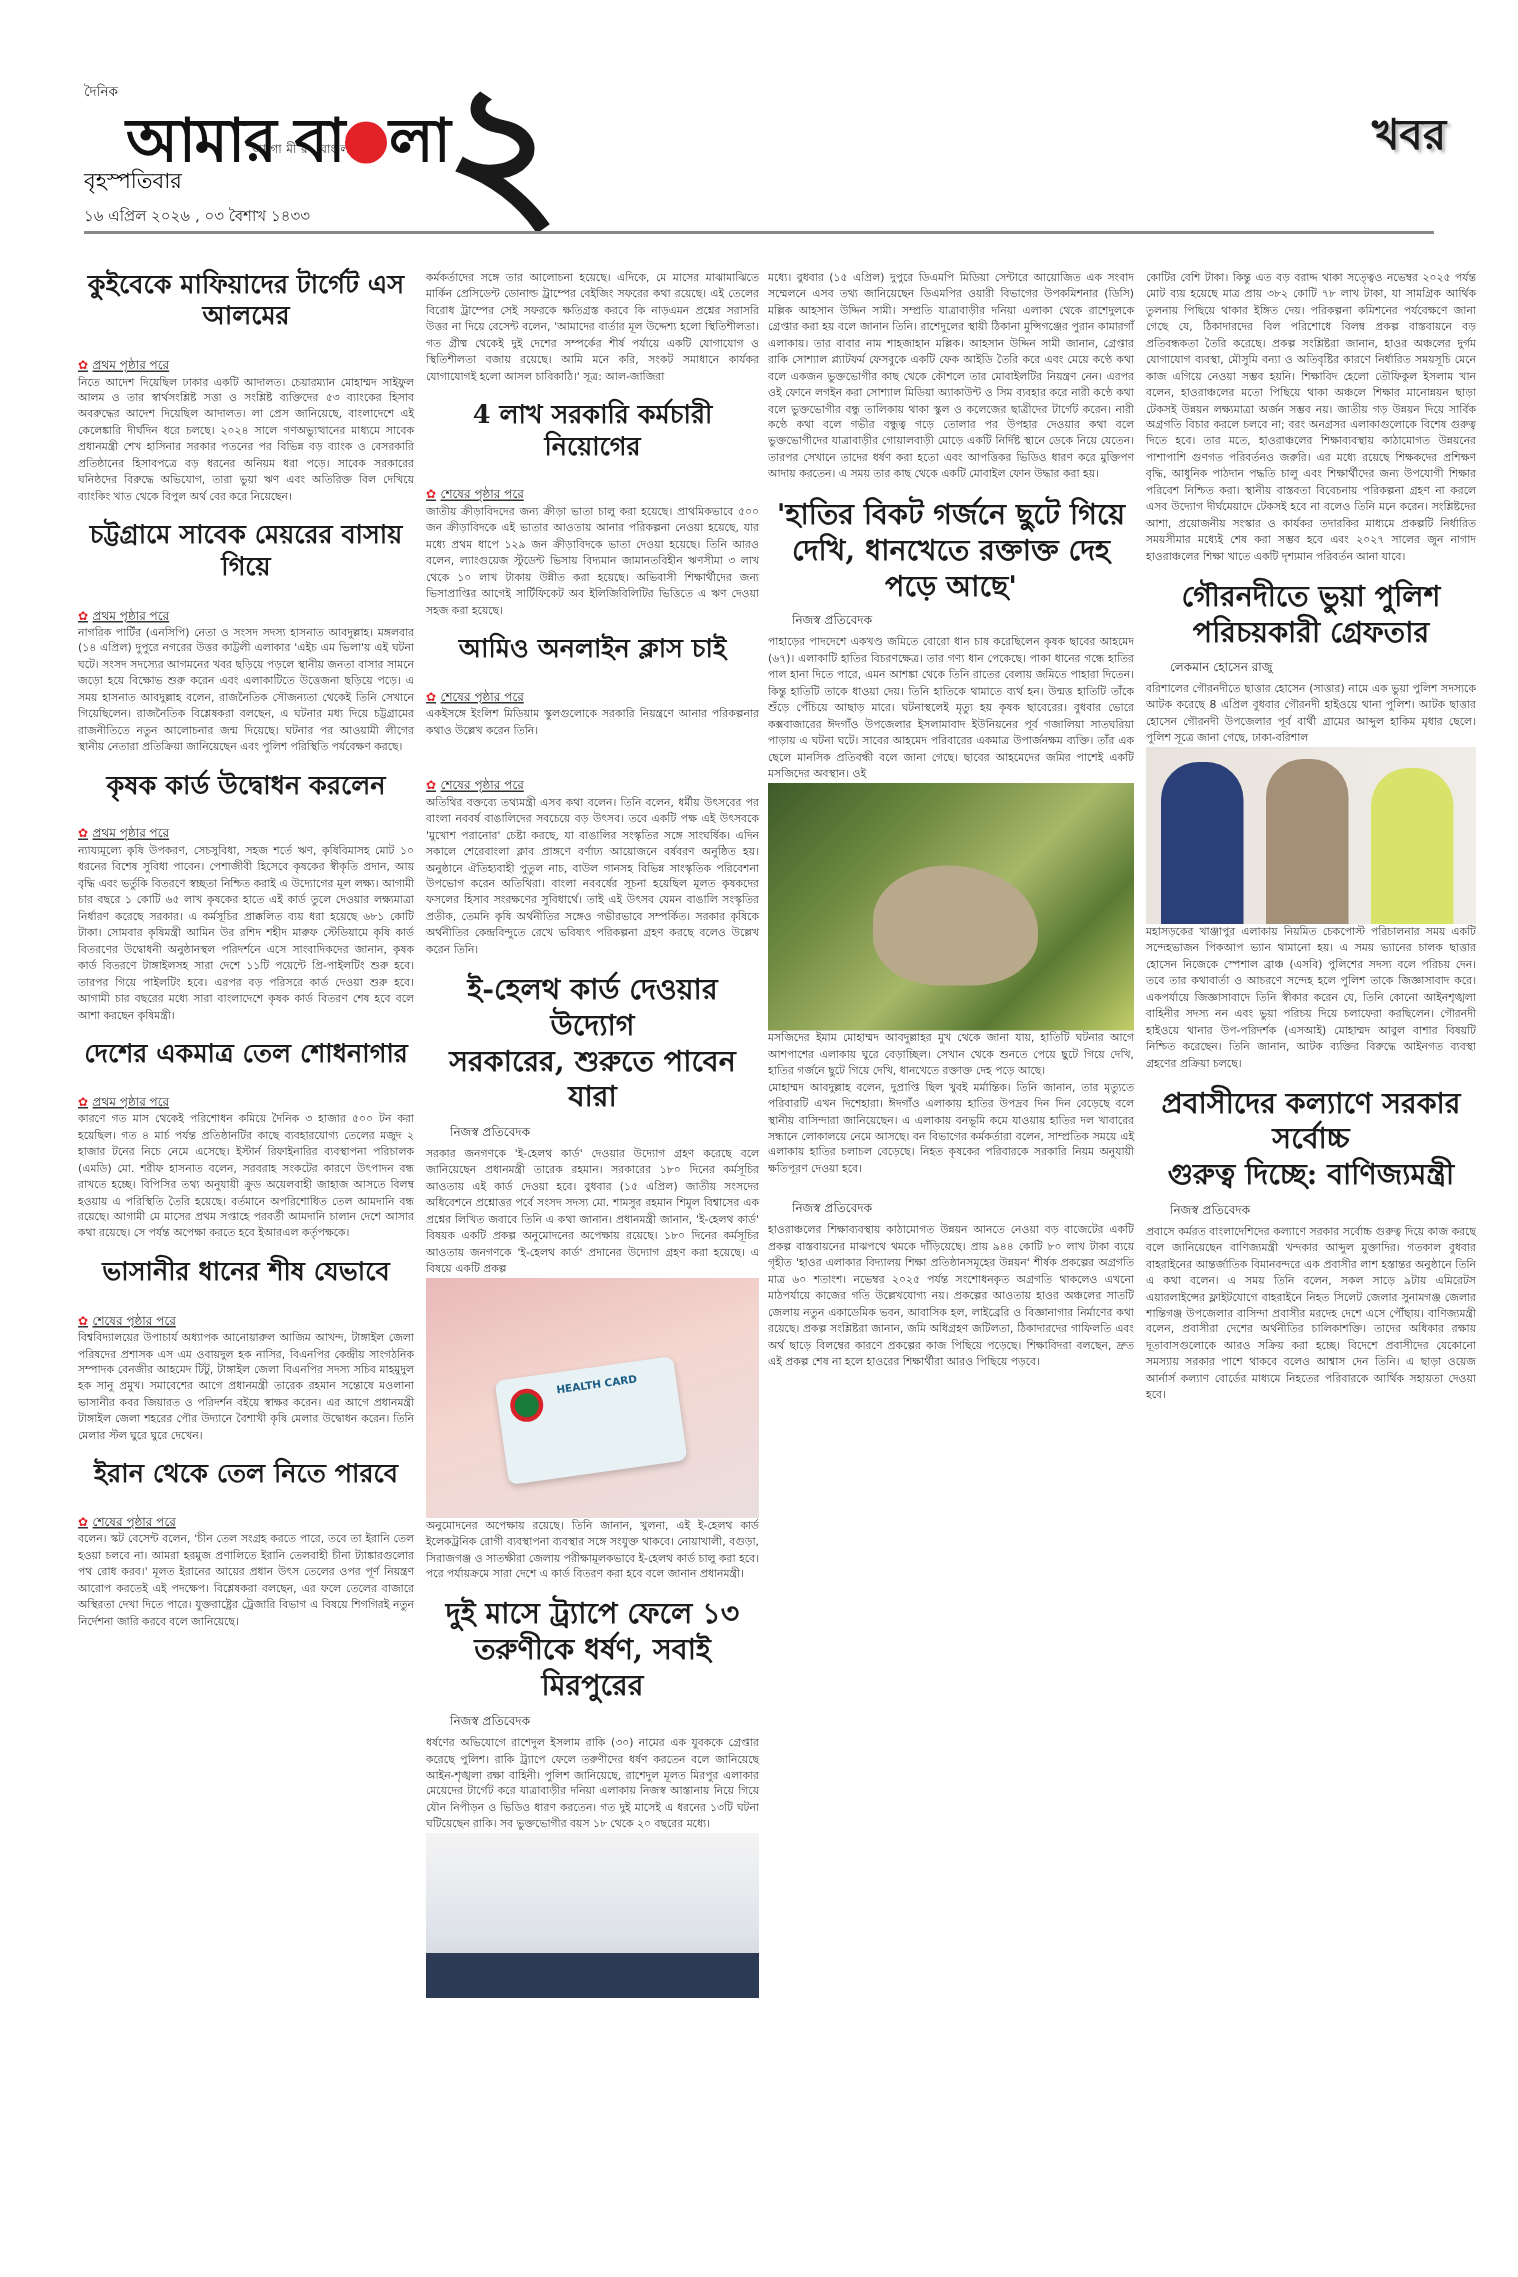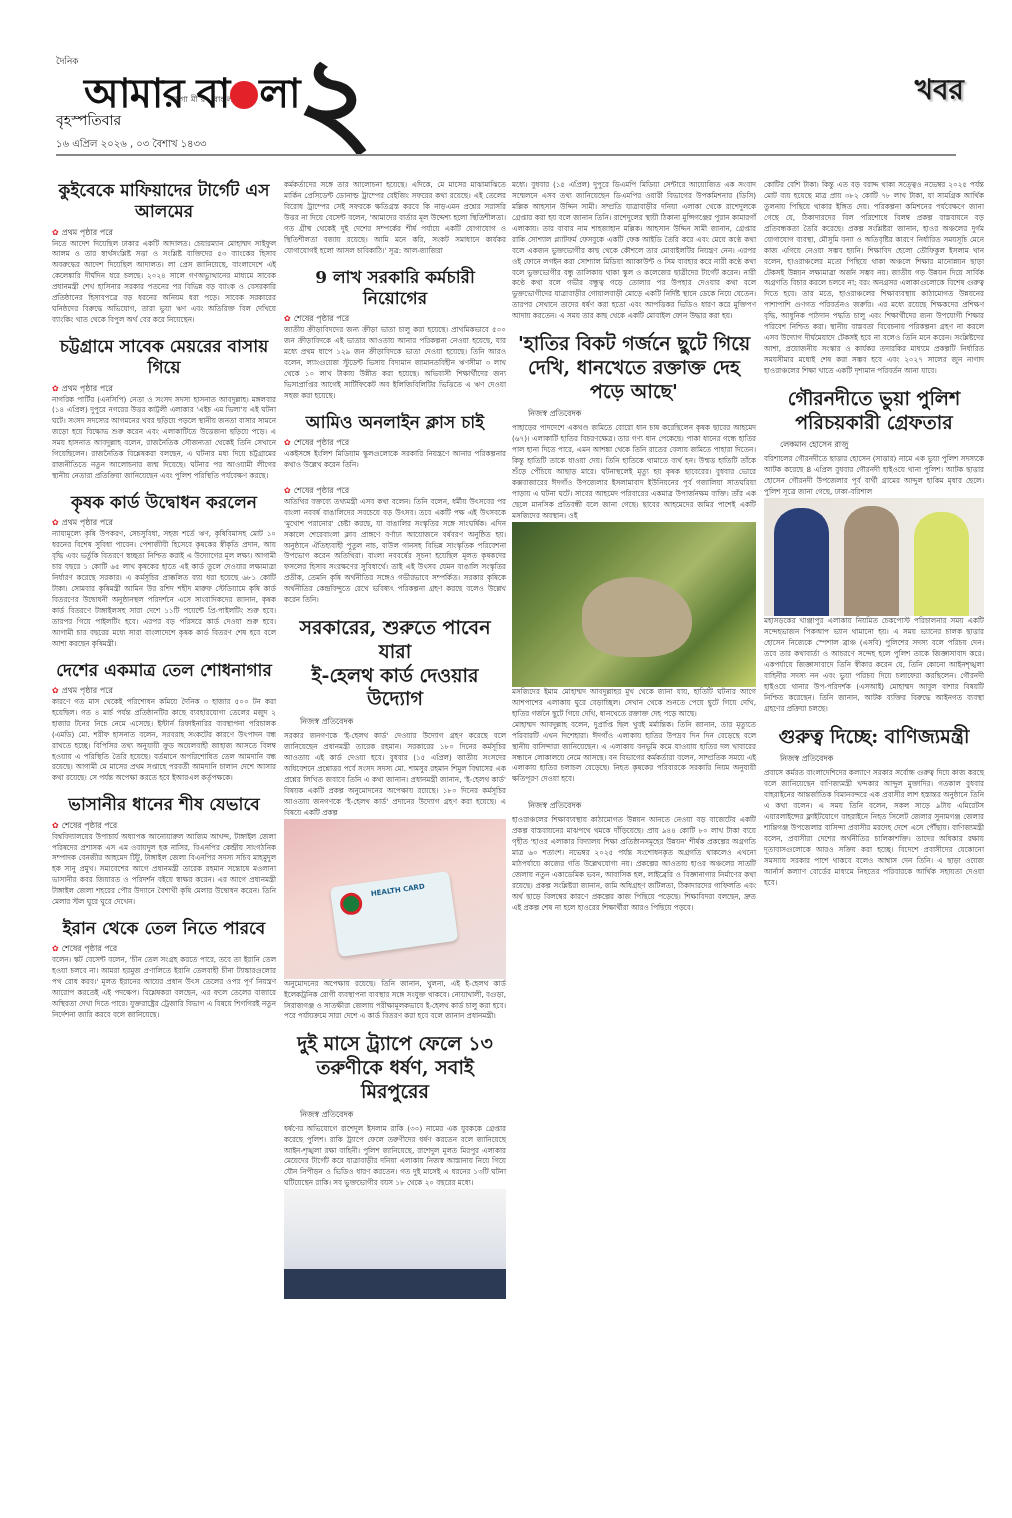--- a/index.html
+++ b/index.html
@@ -17,21 +17,21 @@
   .mh-section { position: absolute; right: 48px; top: 18px; font-size: 28px; font-weight: bold; color: #1a1a1a; text-shadow: 2px 2px 2px #bbb; }
   .mh-rule { position: absolute; left: 0; top: 104px; width: 900px; height: 2px; background: #888; }
 
   .col { position: absolute; top: 180px; }
   .c1 { left: 52px; width: 224px; }
   .c2 { left: 284px; width: 222px; }
   .c3 { left: 512px; width: 244px; }
   .c4 { left: 764px; width: 220px; }
   .hl { font-family: "DejaVu Serif", serif; font-size: 17px; font-weight: bold; text-align: center; color: #1c1c1c; line-height: 1.25; }
   .hl.big { font-size: 19px; }
-  .kicker { font-size: 8px; color: #333; margin-top: 3px; }
+  .kicker { font-size: 8px; color: #333; margin-top: 14px; text-decoration: underline; }
   .kicker .star { color: #e32128; margin-right: 3px; }
   .byline { font-size: 8px; color: #333; margin: 4px 16px 3px; }
   .body { font-size: 7.2px; line-height: 1.52; color: #3a3a3a; text-align: justify; }
 
   .photo { width: 100%; position: relative; overflow: hidden; }
   .elephant { height: 165px; background: linear-gradient(135deg,#3e5a2a 0%,#6f8a40 30%,#a8b86a 55%,#5b7a33 75%,#c4cf6a 100%); }
   .elephant .ele { position: absolute; left: 70px; top: 55px; width: 110px; height: 80px; background: #b8a98a; border-radius: 45% 55% 40% 40%; }
   .healthcard { height: 160px; background: linear-gradient(160deg,#e9b9b9 0%,#f4d6d0 45%,#eadede 100%); }
   .healthcard .card { position: absolute; left: 50px; top: 60px; width: 120px; height: 70px; background: #e8f2f5; border-radius: 6px; transform: rotate(-8deg); box-shadow: 0 2px 4px rgba(0,0,0,.2); }
   .healthcard .card .lbl { position: absolute; left: 40px; top: 8px; font-size: 7px; font-weight: bold; color: #1b5c86; }
@@ -95,39 +95,39 @@
     <div class="hl">ইরান থেকে তেল নিতে পারবে</div>
     <div class="kicker"><span class="star">✿</span><span>শেষের পৃষ্ঠার পরে</span></div>
     <div class="body">বলেন। স্কট বেসেন্ট বলেন, 'চীন তেল সংগ্রহ করতে পারে, তবে তা ইরানি তেল হওয়া চলবে না। আমরা হরমুজ প্রণালিতে ইরানি তেলবাহী চীনা ট্যাঙ্কারগুলোর পথ রোধ করব।' মূলত ইরানের আয়ের প্রধান উৎস তেলের ওপর পূর্ণ নিয়ন্ত্রণ আরোপ করতেই এই পদক্ষেপ। বিশ্লেষকরা বলছেন, এর ফলে তেলের বাজারে অস্থিরতা দেখা দিতে পারে। যুক্তরাষ্ট্রের ট্রেজারি বিভাগ এ বিষয়ে শিগগিরই নতুন নির্দেশনা জারি করবে বলে জানিয়েছে।</div>
   </div>
 </div>
 
 <div class="col c2">
   <div class="body">কর্মকর্তাদের সঙ্গে তার আলোচনা হয়েছে। এদিকে, মে মাসের মাঝামাঝিতে মার্কিন প্রেসিডেন্ট ডোনাল্ড ট্রাম্পের বেইজিং সফরের কথা রয়েছে। এই তেলের বিরোধ ট্রাম্পের সেই সফরকে ক্ষতিগ্রস্ত করবে কি নাড়এমন প্রশ্নের সরাসরি উত্তর না দিয়ে বেসেন্ট বলেন, 'আমাদের বার্তার মূল উদ্দেশ্য হলো স্থিতিশীলতা। গত গ্রীষ্ম থেকেই দুই দেশের সম্পর্কের শীর্ষ পর্যায়ে একটি যোগাযোগ ও স্থিতিশীলতা বজায় রয়েছে। আমি মনে করি, সংকট সমাধানে কার্যকর যোগাযোগই হলো আসল চাবিকাঠি।' সূত্র: আল-জাজিরা</div>
   <div class="sep"></div>
   <div>
-    <div class="hl">9 লাখ সরকারি কর্মচারী নিয়োগের</div>
+    <div class="hl">4 লাখ সরকারি কর্মচারী নিয়োগের</div>
     <div class="kicker"><span class="star">✿</span><span>শেষের পৃষ্ঠার পরে</span></div>
     <div class="body">জাতীয় ক্রীড়াবিদদের জন্য ক্রীড়া ভাতা চালু করা হয়েছে। প্রাথমিকভাবে ৫০০ জন ক্রীড়াবিদকে এই ভাতার আওতায় আনার পরিকল্পনা নেওয়া হয়েছে, যার মধ্যে প্রথম ধাপে ১২৯ জন ক্রীড়াবিদকে ভাতা দেওয়া হয়েছে। তিনি আরও বলেন, ল্যাংগুয়েজ স্টুডেন্ট ভিসায় বিদ্যমান জামানতবিহীন ঋণসীমা ৩ লাখ থেকে ১০ লাখ টাকায় উন্নীত করা হয়েছে। অভিবাসী শিক্ষার্থীদের জন্য ভিসাপ্রাপ্তির আগেই সার্টিফিকেট অব ইলিজিবিলিটির ভিত্তিতে এ ঋণ দেওয়া সহজ করা হয়েছে।</div>
   </div>
   <div class="sep"></div>
   <div>
     <div class="hl">আমিও অনলাইন ক্লাস চাই</div>
     <div class="kicker"><span class="star">✿</span><span>শেষের পৃষ্ঠার পরে</span></div>
     <div class="body">একইসঙ্গে ইংলিশ মিডিয়াম স্কুলগুলোকে সরকারি নিয়ন্ত্রণে আনার পরিকল্পনার কথাও উল্লেখ করেন তিনি।</div>
   </div>
   <div class="sep"></div>
   <div>
     <div class="kicker"><span class="star">✿</span><span>শেষের পৃষ্ঠার পরে</span></div>
     <div class="body">অতিথির বক্তব্যে তথ্যমন্ত্রী এসব কথা বলেন। তিনি বলেন, ধর্মীয় উৎসবের পর বাংলা নববর্ষ বাঙালিদের সবচেয়ে বড় উৎসব। তবে একটি পক্ষ এই উৎসবকে 'মুখোশ পরানোর' চেষ্টা করছে, যা বাঙালির সংস্কৃতির সঙ্গে সাংঘর্ষিক। এদিন সকালে শেরেবাংলা ক্লাব প্রাঙ্গণে বর্ণাঢ্য আয়োজনে বর্ষবরণ অনুষ্ঠিত হয়। অনুষ্ঠানে ঐতিহ্যবাহী পুতুল নাচ, বাউল গানসহ বিভিন্ন সাংস্কৃতিক পরিবেশনা উপভোগ করেন অতিথিরা। বাংলা নববর্ষের সূচনা হয়েছিল মূলত কৃষকদের ফসলের হিসাব সংরক্ষণের সুবিধার্থে। তাই এই উৎসব যেমন বাঙালি সংস্কৃতির প্রতীক, তেমনি কৃষি অর্থনীতির সঙ্গেও গভীরভাবে সম্পর্কিত। সরকার কৃষিকে অর্থনীতির কেন্দ্রবিন্দুতে রেখে ভবিষ্যৎ পরিকল্পনা গ্রহণ করছে বলেও উল্লেখ করেন তিনি।</div>
   </div>
   <div class="sep"></div>
   <div>
+    <div class="hl big">ই-হেলথ কার্ড দেওয়ার উদ্যোগ</div>
     <div class="hl big">সরকারের, শুরুতে পাবেন যারা</div>
-    <div class="hl big">ই-হেলথ কার্ড দেওয়ার উদ্যোগ</div>
     <div class="byline">নিজস্ব প্রতিবেদক</div>
     <div class="body">সরকার জনগণকে 'ই-হেলথ কার্ড' দেওয়ার উদ্যোগ গ্রহণ করেছে বলে জানিয়েছেন প্রধানমন্ত্রী তারেক রহমান। সরকারের ১৮০ দিনের কর্মসূচির আওতায় এই কার্ড দেওয়া হবে। বুধবার (১৫ এপ্রিল) জাতীয় সংসদের অধিবেশনে প্রশ্নোত্তর পর্বে সংসদ সদস্য মো. শামসুর রহমান শিমুল বিশ্বাসের এক প্রশ্নের লিখিত জবাবে তিনি এ কথা জানান। প্রধানমন্ত্রী জানান, 'ই-হেলথ কার্ড' বিষয়ক একটি প্রকল্প অনুমোদনের অপেক্ষায় রয়েছে। ১৮০ দিনের কর্মসূচির আওতায় জনগণকে 'ই-হেলথ কার্ড' প্রদানের উদ্যোগ গ্রহণ করা হয়েছে। এ বিষয়ে একটি প্রকল্প</div>
     <div class="photo healthcard">
       <div class="card">
         <div class="seal"></div>
         <div class="lbl">HEALTH CARD</div>
       </div>
     </div>
     <div class="body">অনুমোদনের অপেক্ষায় রয়েছে। তিনি জানান, খুলনা, এই ই-হেলথ কার্ড ইলেকট্রনিক রোগী ব্যবস্থাপনা ব্যবস্থার সঙ্গে সংযুক্ত থাকবে। নোয়াখালী, বগুড়া, সিরাজগঞ্জ ও সাতক্ষীরা জেলায় পরীক্ষামূলকভাবে ই-হেলথ কার্ড চালু করা হবে। পরে পর্যায়ক্রমে সারা দেশে এ কার্ড বিতরণ করা হবে বলে জানান প্রধানমন্ত্রী।</div>
   </div>
@@ -172,17 +172,18 @@
     <div class="body">বরিশালের গৌরনদীতে ছাত্তার হোসেন (সাত্তার) নামে এক ভুয়া পুলিশ সদস্যকে আটক করেছে 8 এপ্রিল বুধবার গৌরনদী হাইওয়ে থানা পুলিশ। আটক ছাত্তার হোসেন গৌরনদী উপজেলার পূর্ব বার্থী গ্রামের আব্দুল হাকিম মৃধার ছেলে। পুলিশ সূত্রে জানা গেছে, ঢাকা-বরিশাল</div>
     <div class="photo police">
       <div class="p1"></div>
       <div class="p2"></div>
       <div class="p3"></div>
     </div>
     <div class="body">মহাসড়কের খাঞ্জাপুর এলাকায় নিয়মিত চেকপোস্ট পরিচালনার সময় একটি সন্দেহভাজন পিকআপ ভ্যান থামানো হয়। এ সময় ভ্যানের চালক ছাত্তার হোসেন নিজেকে স্পেশাল ব্রাঞ্চ (এসবি) পুলিশের সদস্য বলে পরিচয় দেন। তবে তার কথাবার্তা ও আচরণে সন্দেহ হলে পুলিশ তাকে জিজ্ঞাসাবাদ করে। একপর্যায়ে জিজ্ঞাসাবাদে তিনি স্বীকার করেন যে, তিনি কোনো আইনশৃঙ্খলা বাহিনীর সদস্য নন এবং ভুয়া পরিচয় দিয়ে চলাফেরা করছিলেন। গৌরনদী হাইওয়ে থানার উপ-পরিদর্শক (এসআই) মোহাম্মদ আবুল বাশার বিষয়টি নিশ্চিত করেছেন। তিনি জানান, আটক ব্যক্তির বিরুদ্ধে আইনগত ব্যবস্থা গ্রহণের প্রক্রিয়া চলছে।</div>
   </div>
   <div class="sep"></div>
   <div>
+    <div class="hl big">প্রবাসীদের কল্যাণে সরকার সর্বোচ্চ</div>
     <div class="hl big">গুরুত্ব দিচ্ছে: বাণিজ্যমন্ত্রী</div>
     <div class="byline">নিজস্ব প্রতিবেদক</div>
     <div class="body">প্রবাসে কর্মরত বাংলাদেশিদের কল্যাণে সরকার সর্বোচ্চ গুরুত্ব দিয়ে কাজ করছে বলে জানিয়েছেন বাণিজ্যমন্ত্রী খন্দকার আব্দুল মুক্তাদির। গতকাল বুধবার বাহরাইনের আন্তর্জাতিক বিমানবন্দরে এক প্রবাসীর লাশ হস্তান্তর অনুষ্ঠানে তিনি এ কথা বলেন। এ সময় তিনি বলেন, সকল সাড়ে ৯টায় এমিরেটস এয়ারলাইন্সের ফ্লাইটযোগে বাহরাইনে নিহত সিলেট জেলার সুনামগঞ্জ জেলার শান্তিগঞ্জ উপজেলার বাসিন্দা প্রবাসীর মরদেহ দেশে এসে পৌঁছায়। বাণিজ্যমন্ত্রী বলেন, প্রবাসীরা দেশের অর্থনীতির চালিকাশক্তি। তাদের অধিকার রক্ষায় দূতাবাসগুলোকে আরও সক্রিয় করা হচ্ছে। বিদেশে প্রবাসীদের যেকোনো সমস্যায় সরকার পাশে থাকবে বলেও আশ্বাস দেন তিনি। এ ছাড়া ওয়েজ আর্নার্স কল্যাণ বোর্ডের মাধ্যমে নিহতের পরিবারকে আর্থিক সহায়তা দেওয়া হবে।</div>
   </div>
 </div>
 
 </body></html>

